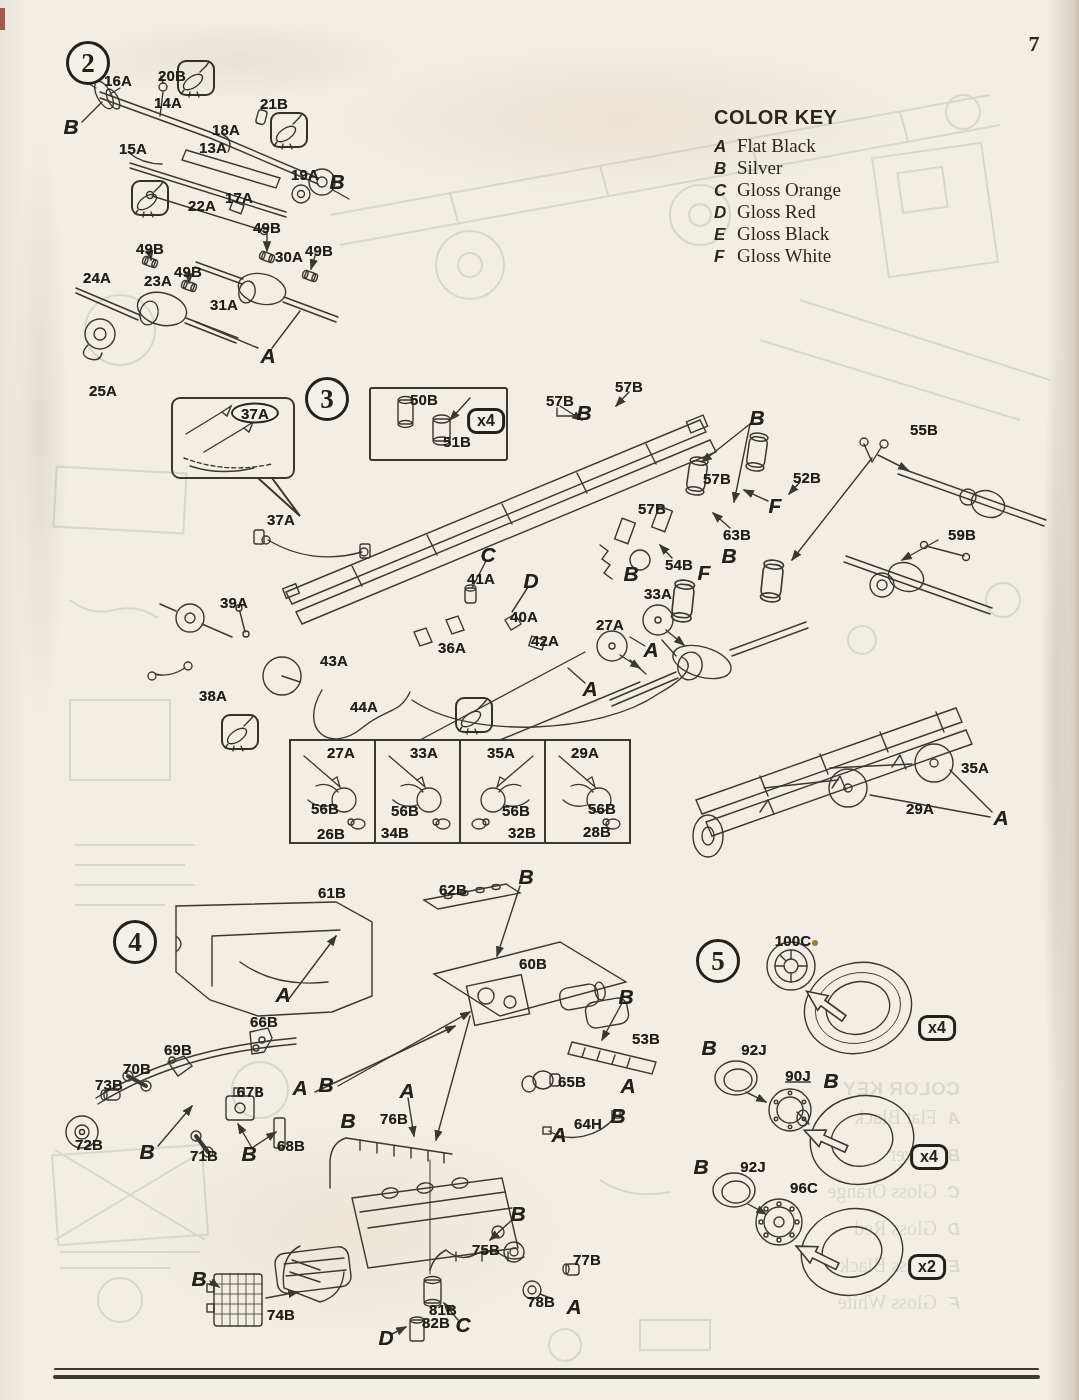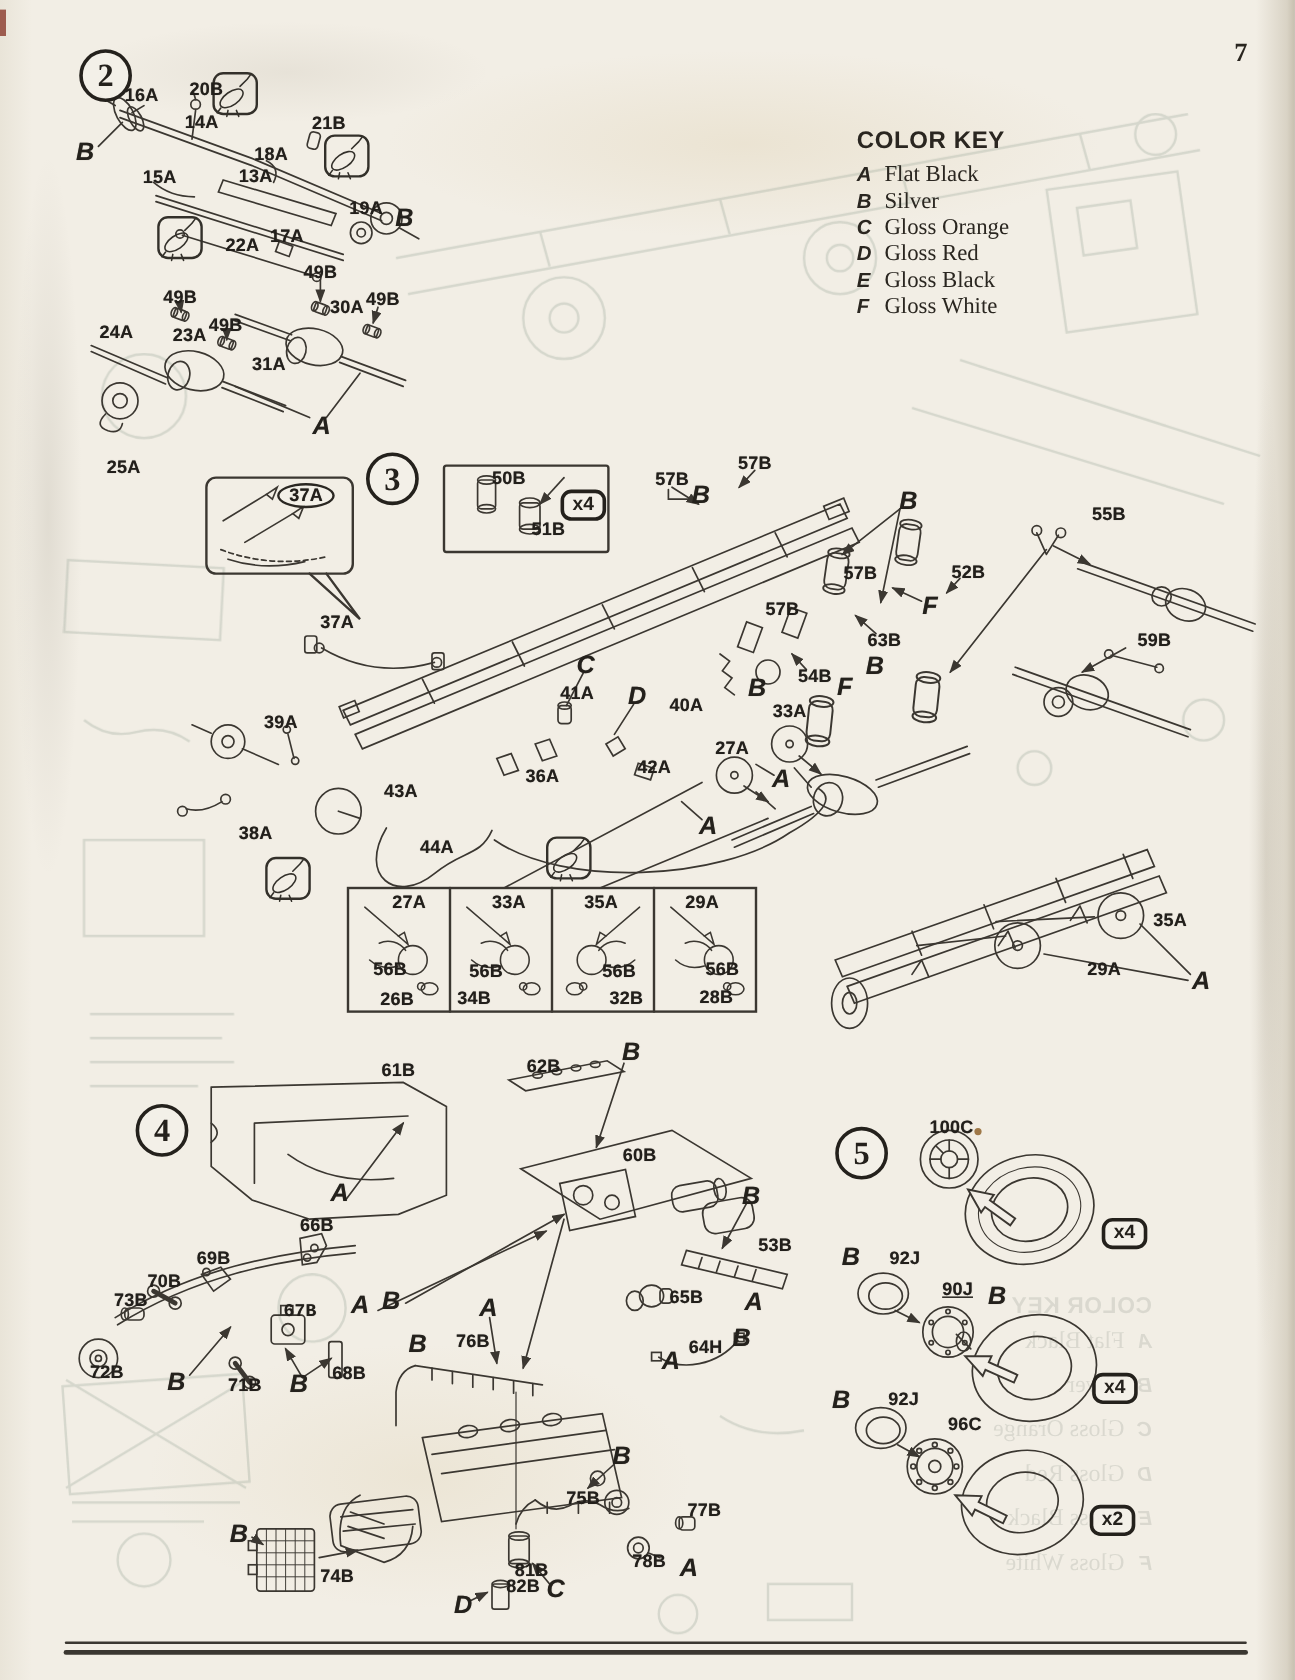--- a/index.html
+++ b/index.html
@@ -551,21 +551,21 @@
       <div class="pl" style="left: 807px; top: 477px;">52B</div>
       <div class="pl" style="left: 737px; top: 534px;">63B</div>
       <div class="pl" style="left: 679px; top: 564px;">54B</div>
       <div class="pl" style="left: 889px; top: 429px; margin-left: 35px;">55B</div>
       <div class="pl" style="left: 962px; top: 534px;">59B</div>
       <div class="pl" style="left: 658px; top: 593px;">33A</div>
       <div class="pl" style="left: 610px; top: 624px;">27A</div>
       <div class="pl" style="left: 975px; top: 767px;">35A</div>
       <div class="pl" style="left: 920px; top: 808px;">29A</div>
       <div class="pl" style="left: 481px; top: 578px;">41A</div>
-      <div class="pl" style="left: 524px; top: 588px; margin-left: 48px;">40A</div>
+      <div class="pl" style="left: 524px; top: 616px;">40A</div>
       <div class="pl" style="left: 545px; top: 640px;">42A</div>
       <div class="pl" style="left: 452px; top: 647px;">36A</div>
       <div class="pl" style="left: 334px; top: 660px;">43A</div>
       <div class="pl" style="left: 364px; top: 706px;">44A</div>
       <div class="pl" style="left: 213px; top: 695px;">38A</div>
       <div class="pl" style="left: 234px; top: 602px;">39A</div>
       <div class="pl" style="left: 341px; top: 752px;">27A</div>
       <div class="pl" style="left: 424px; top: 752px;">33A</div>
       <div class="pl" style="left: 501px; top: 752px;">35A</div>
       <div class="pl" style="left: 585px; top: 752px;">29A</div>

